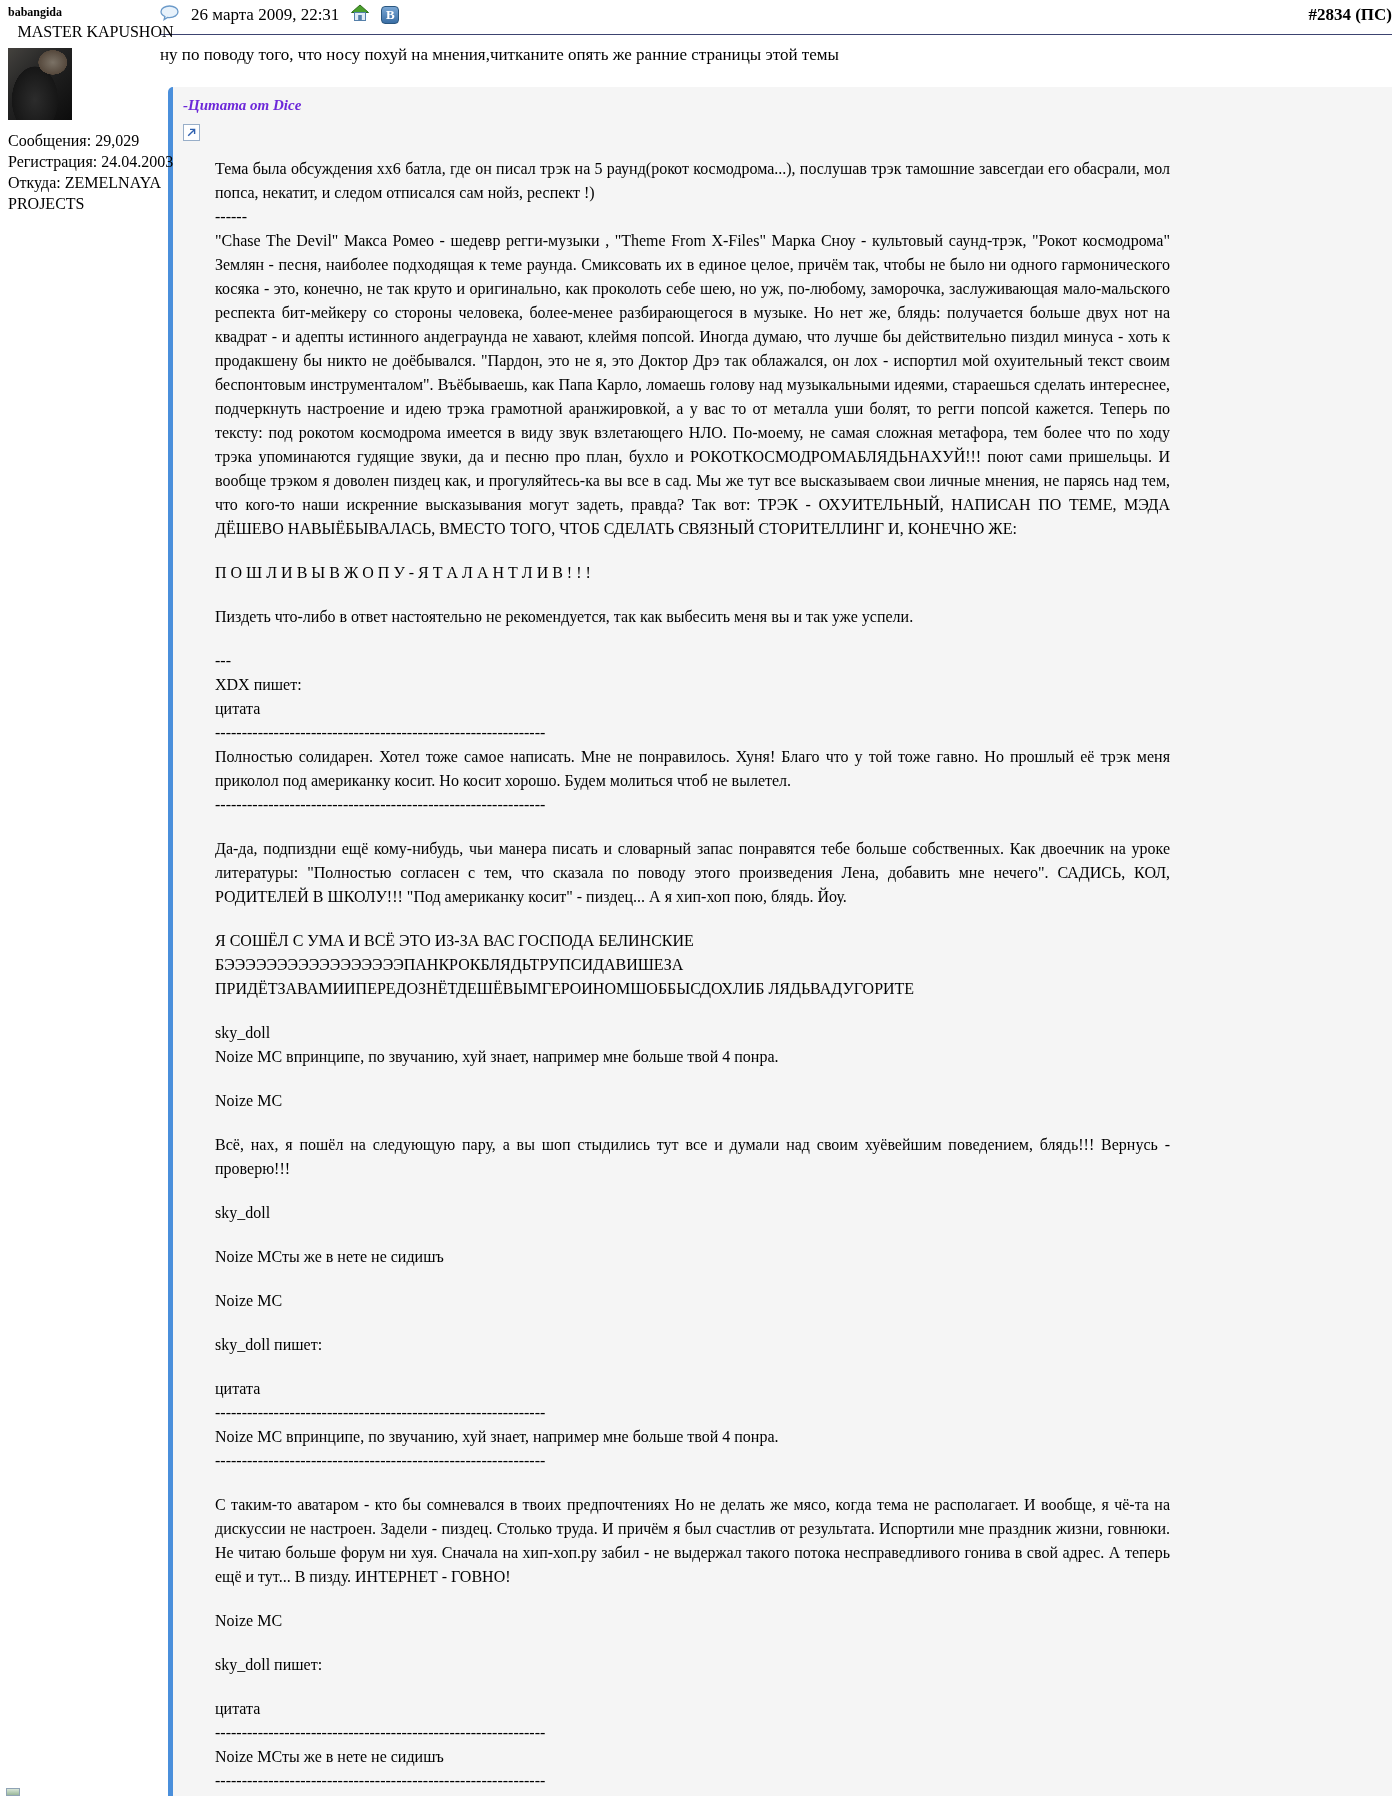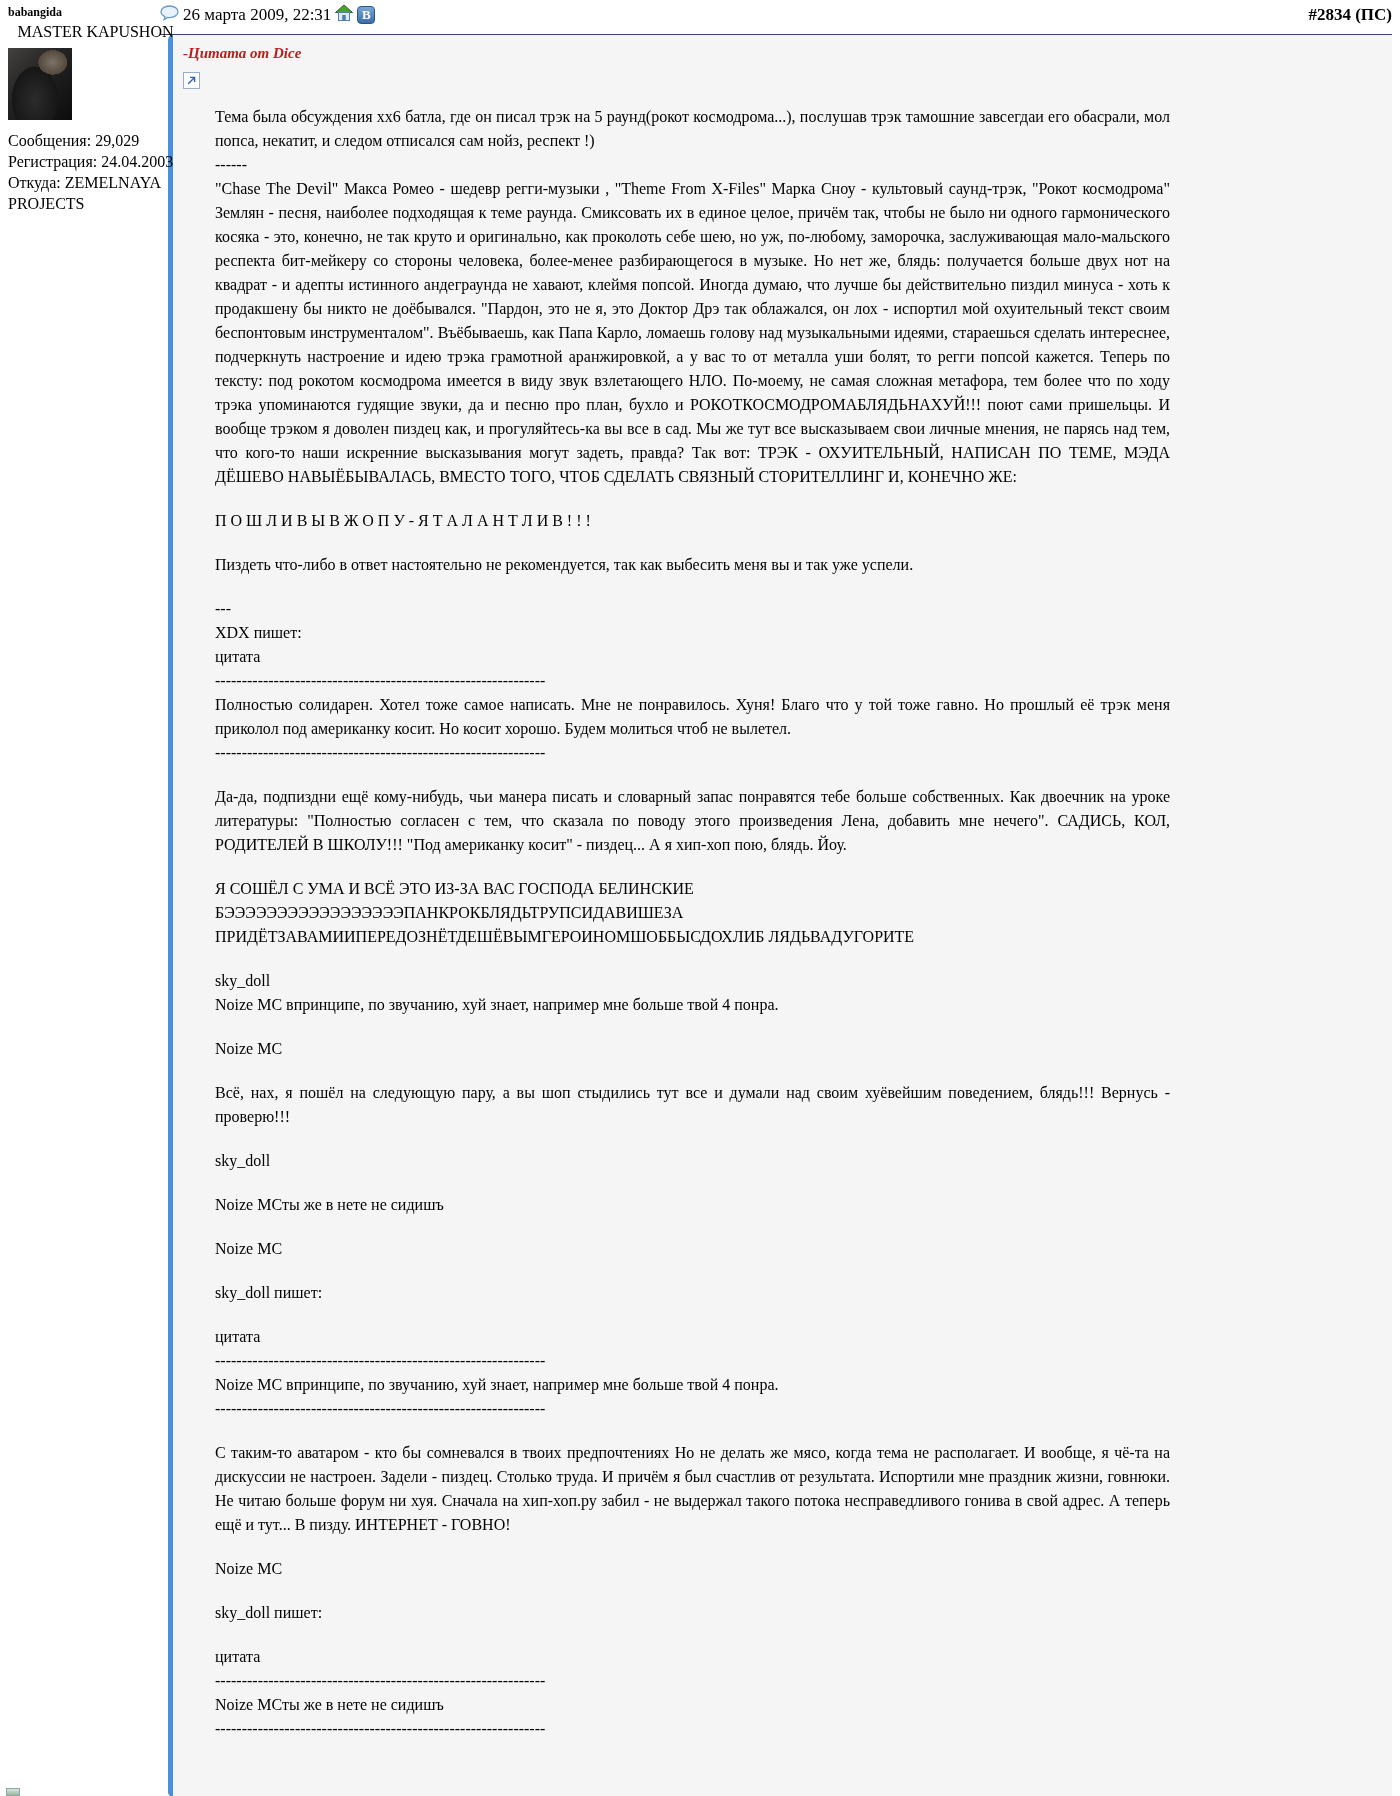--- a/index.html
+++ b/index.html
@@ -15,36 +15,36 @@
     width:64px;height:72px;margin:6px 0 10px 0;cursor:pointer;
     background:
       radial-gradient(ellipse 26px 22px at 70% 20%, #7b7266 0%, #55483c 55%, rgba(0,0,0,0) 56%),
       radial-gradient(ellipse 38px 55px at 42% 72%, #2c2c2c 0%, #161616 60%, rgba(0,0,0,0) 61%),
       linear-gradient(135deg,#44423e 0%,#242424 40%,#0c0c0c 100%);
   }
   .stat{white-space:normal;}
   
   .main{margin-left:160px;margin-right:8px;}
   .post-header{display:flex;align-items:center;border-bottom:1px solid #3c4370;padding:4px 0 8px 0;font-size:17px;}
-  .header-left{display:flex;align-items:center;gap:4px;}
+  .header-left{display:flex;align-items:center;gap:12px;}
   .post-number{margin-left:auto;font-weight:bold;}
   .b-icon{
     width:18px;height:18px;border-radius:4px;border:1px solid #2a567f;box-sizing:border-box;
     background:linear-gradient(180deg,#7aa7d4 0%,#3a6ea5 100%);
     color:#fff;font-weight:bold;font-size:13px;line-height:16px;text-align:center;cursor:pointer;
   }
   .home-icon,.comment-icon{display:inline-block;}
   .intro{margin:10px 0 22px 0;font-size:17px;}
   
   .quote{
     margin-left:8px;background:#f5f5f5;
     border-left:5px solid #4a8fdb;border-radius:5px 0 0 5px;
     padding:10px 14px 36px 10px;
   }
-  .quote-header{font-style:italic;font-weight:bold;font-size:15px;color:#b91c1c;}
+  .quote-header{font-style:italic;font-weight:bold;font-size:15px;color:#6d28d9;}
   .goto-icon{
     display:inline-flex;align-items:center;justify-content:center;
     width:15px;height:15px;margin-top:10px;background:#fff;border:1px solid #98aec8;cursor:pointer;
   }
   .q-body{margin:10px 20px 0 32px;max-width:955px;font-size:16px;line-height:24px;text-align:justify;}
   .q-body p{white-space:pre-wrap;margin:20px 0;}
   .q-body p:first-child{margin-top:16px;}
   .bottom-fragment{
     position:absolute;left:6px;top:1788px;width:14px;height:8px;
     background:linear-gradient(#d8e6d8,#9ab89a);border:1px solid #8fa3b5;box-sizing:border-box;
@@ -77,20 +77,21 @@
           <path d="M0.5 8.5 L9 1 L17.5 8.5 Z" fill="#4aa02c" stroke="#2d6b1a" stroke-width="1"></path>
           <rect x="3.5" y="8.5" width="11" height="8" fill="#dfeaf5" stroke="#5580aa" stroke-width="1"></rect>
           <rect x="7.2" y="11" width="3.6" height="5.5" fill="#5580aa"></rect>
         </svg>
       </span>
       <span class="b-icon">B</span>
     </div>
     <span class="post-number">#2834 (ПС)</span>
   </div>
 
+  <div class="intro">ну по поводу того, что носу похуй на мнения,читканите опять же ранние страницы этой темы</div>
 
   <div class="quote">
     <div class="quote-header">-Цитата от Dice</div>
     <span class="goto-icon">
       <svg width="9" height="9" viewBox="0 0 9 9">
         <path d="M1.2 7.8 L6.8 2.2 M3 1.4 L7.6 1.4 L7.6 6" stroke="#2d5fae" stroke-width="1.4" fill="none"></path>
       </svg>
     </span>
     <div class="q-body">
         <p>Тема была обсуждения хх6 батла, где он писал трэк на 5 раунд(рокот космодрома...), послушав трэк тамошние завсегдаи его обасрали, мол попса, некатит, и следом отписался сам нойз, респект !)

